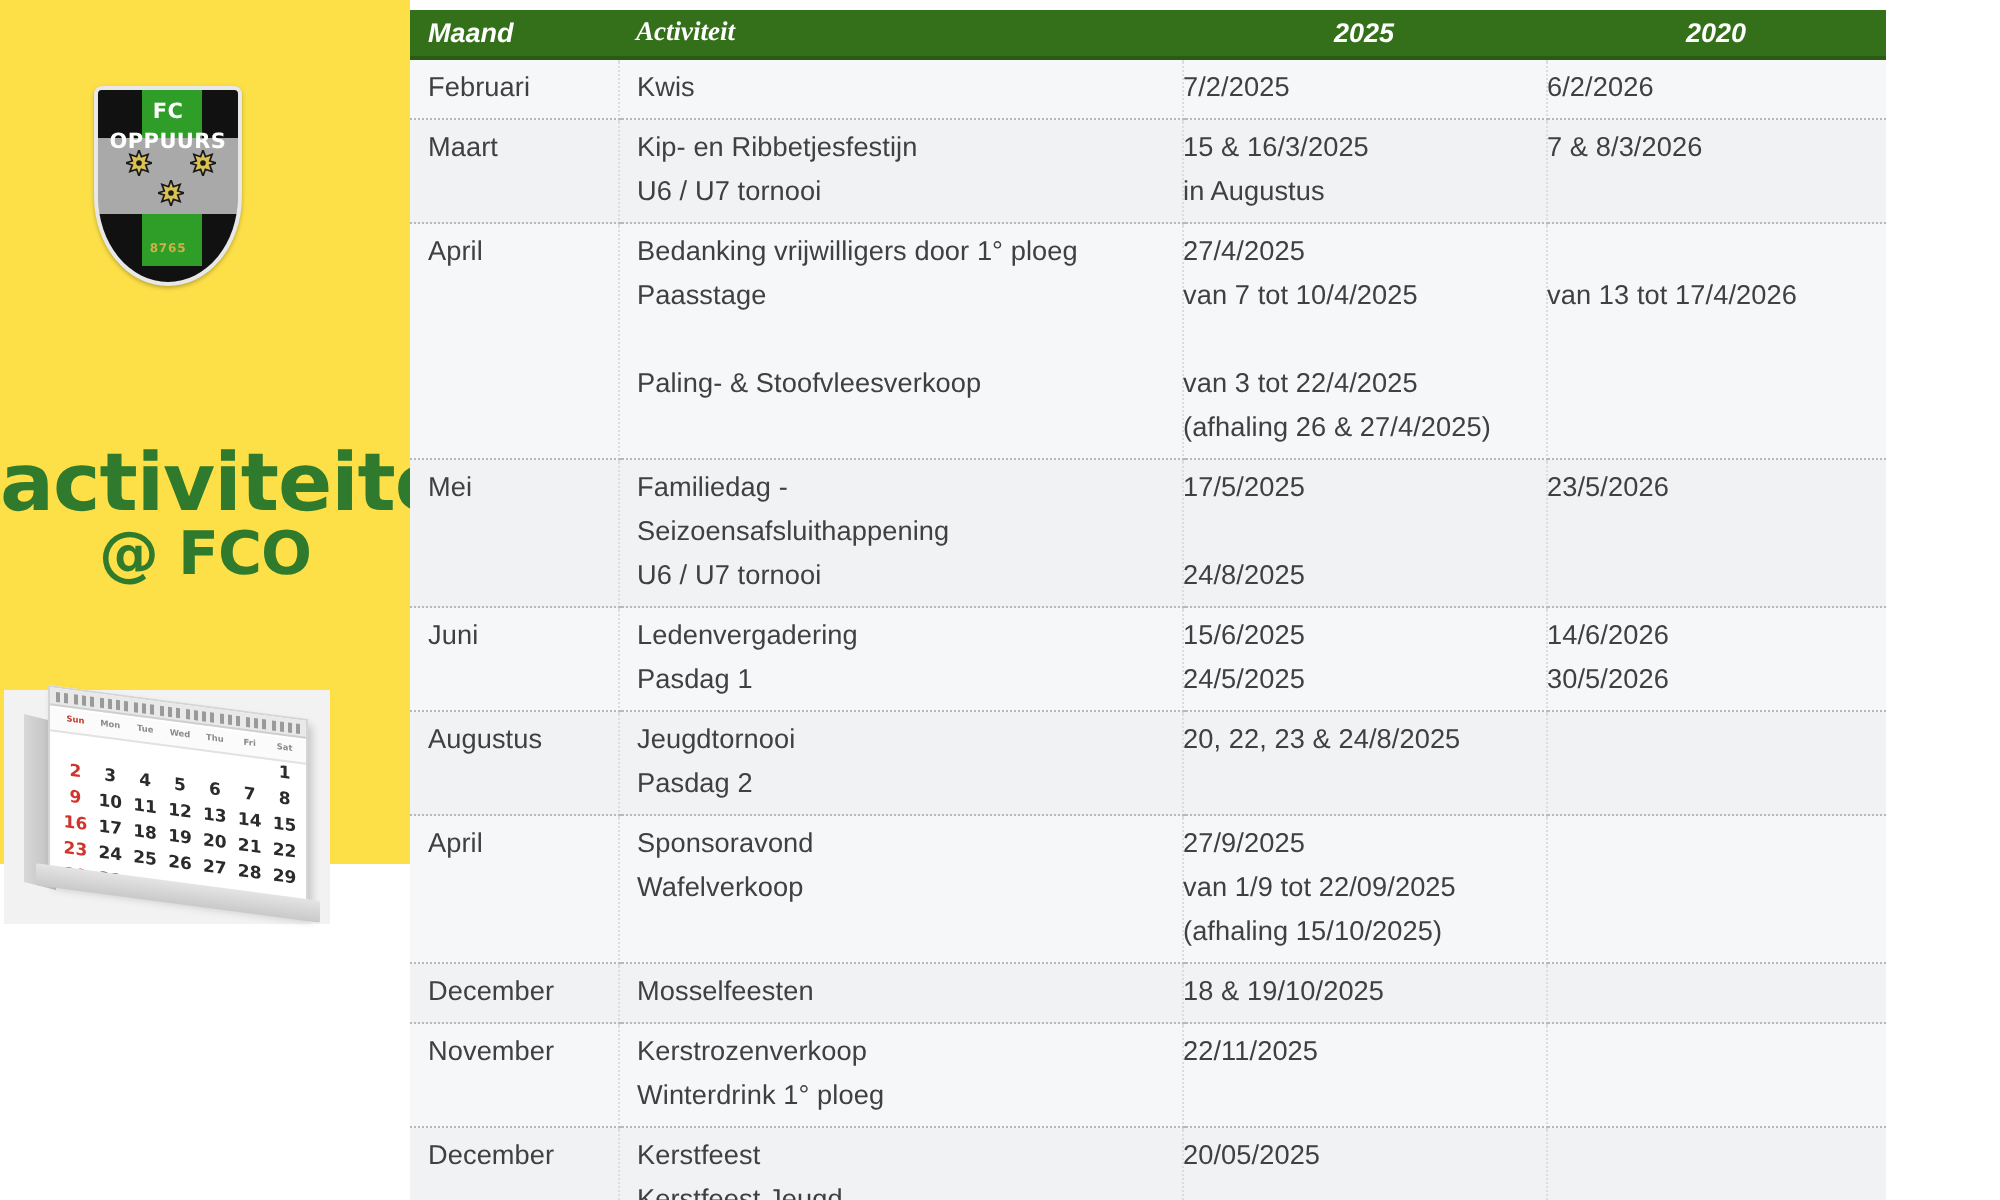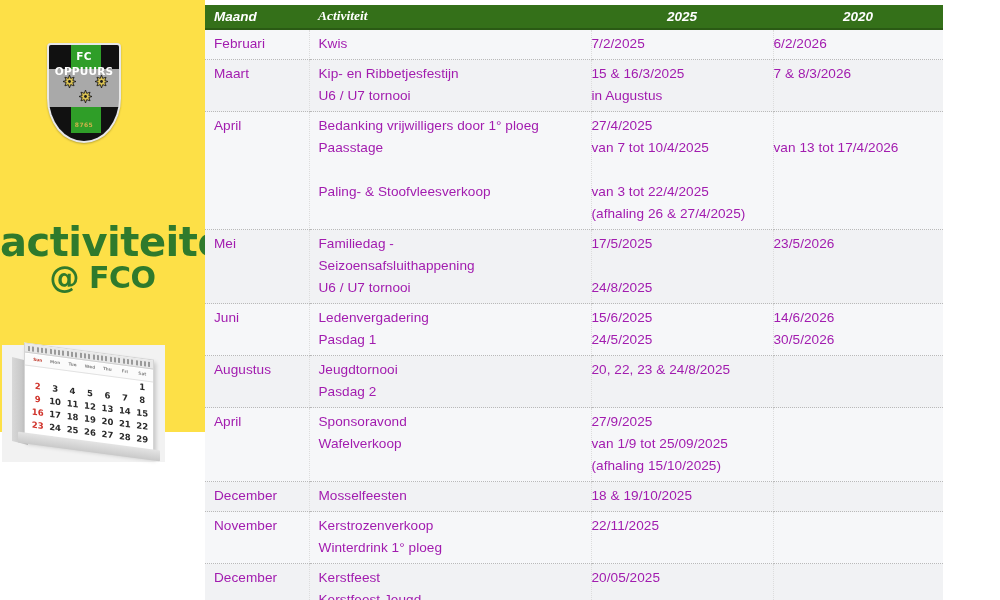--- a/index.html
+++ b/index.html
@@ -218,21 +218,21 @@
   }
   thead th.h-month { text-align: left; padding-left: 9px; }
   thead th.h-act   { text-align: left; padding-left: 9px; font-family: Liberation Serif, serif; }
   thead th.h-y     { text-align: center; }
 
   tbody tr { background: #f6f7f9; }
   tbody tr.alt { background: #f1f2f4; }
   tbody td {
     vertical-align: top;
     font-size: 13.6px;
-    color: #a21caf;
+    color: #404040;
     border-bottom: 1px dotted #b9b9b9;
     border-right: 1px dotted #dcdcdc;
     padding: 3px 0 4px 0;
     line-height: 22px;
     letter-spacing: 0.05px;
   }
   tbody td:last-child { border-right: none; }
   td.month { padding-left: 9px; }
   td.act   { padding-left: 9px; }
   td.yr    { text-align: left; }
@@ -510,21 +510,21 @@
             <td class="month">
               <span class="ln">April</span>
             </td>
             <td class="act">
               <span class="ln">Sponsoravond</span>
               <span class="ln">Wafelverkoop</span>
               <span class="ln blank">&nbsp;</span>
             </td>
             <td class="yr">
               <span class="ln">27/9/2025</span>
-              <span class="ln">van 1/9 tot 25/09/2025</span>
+              <span class="ln">van 1/9 tot 22/09/2025</span>
               <span class="ln">(afhaling 15/10/2025)</span>
             </td>
             <td class="yr">
               <span class="ln blank">&nbsp;</span>
               <span class="ln blank">&nbsp;</span>
               <span class="ln blank">&nbsp;</span>
             </td>
           </tr>
           <tr class="alt">
             <td class="month">

